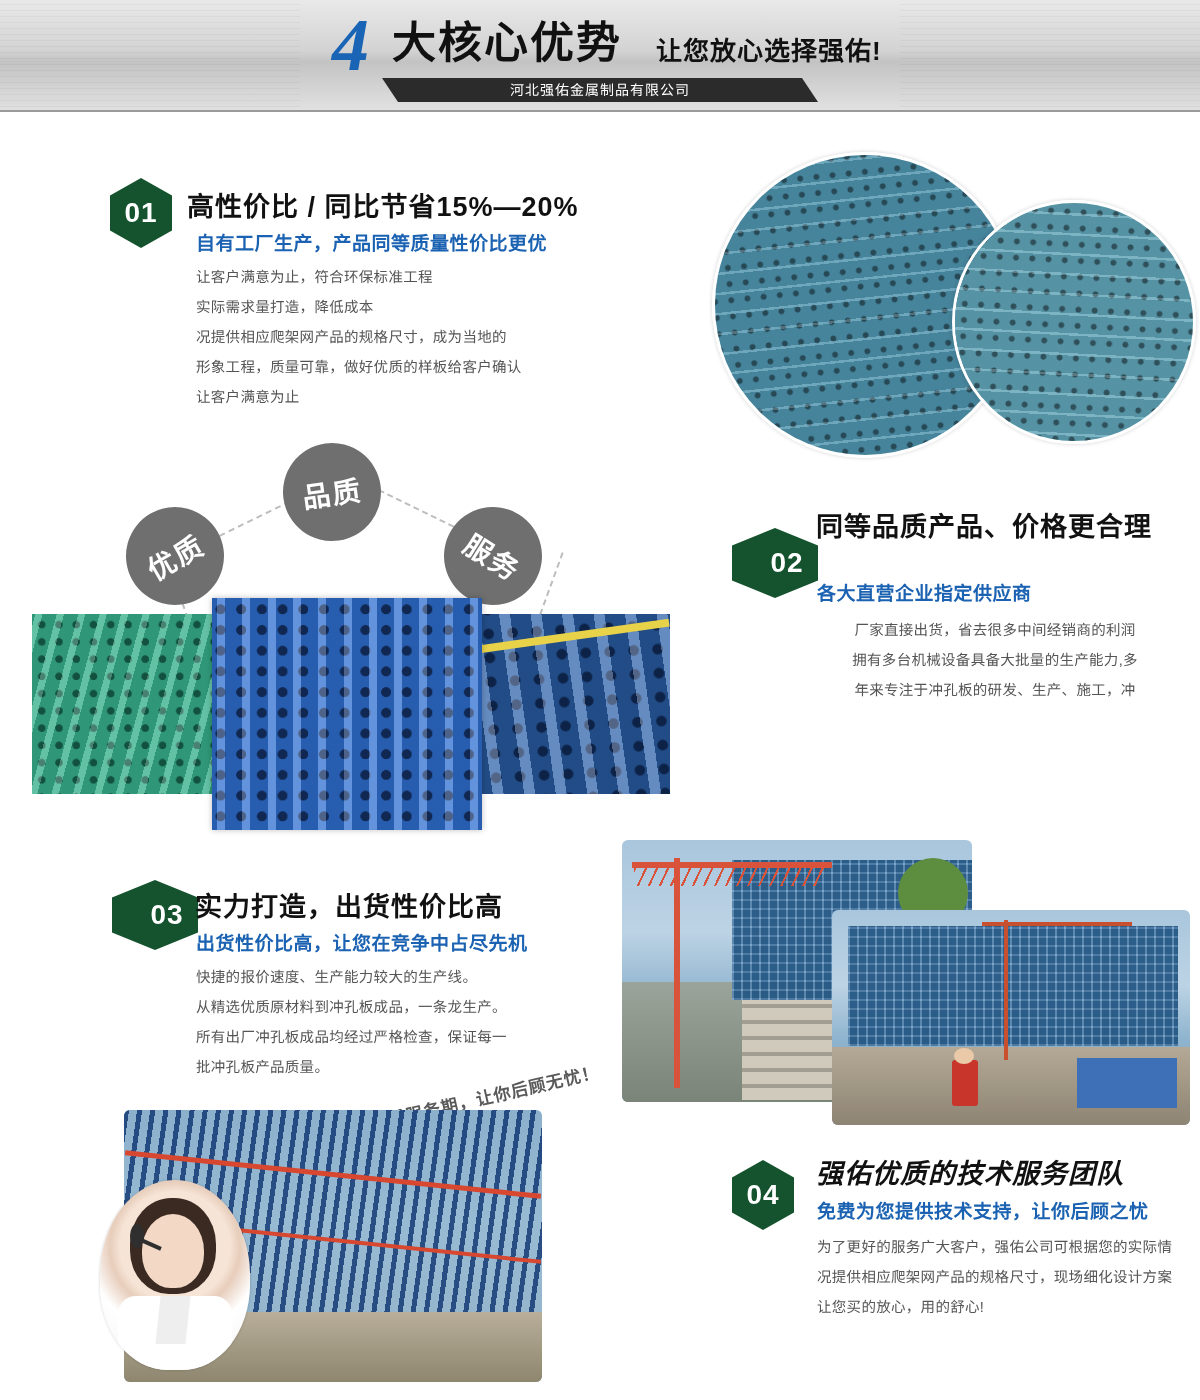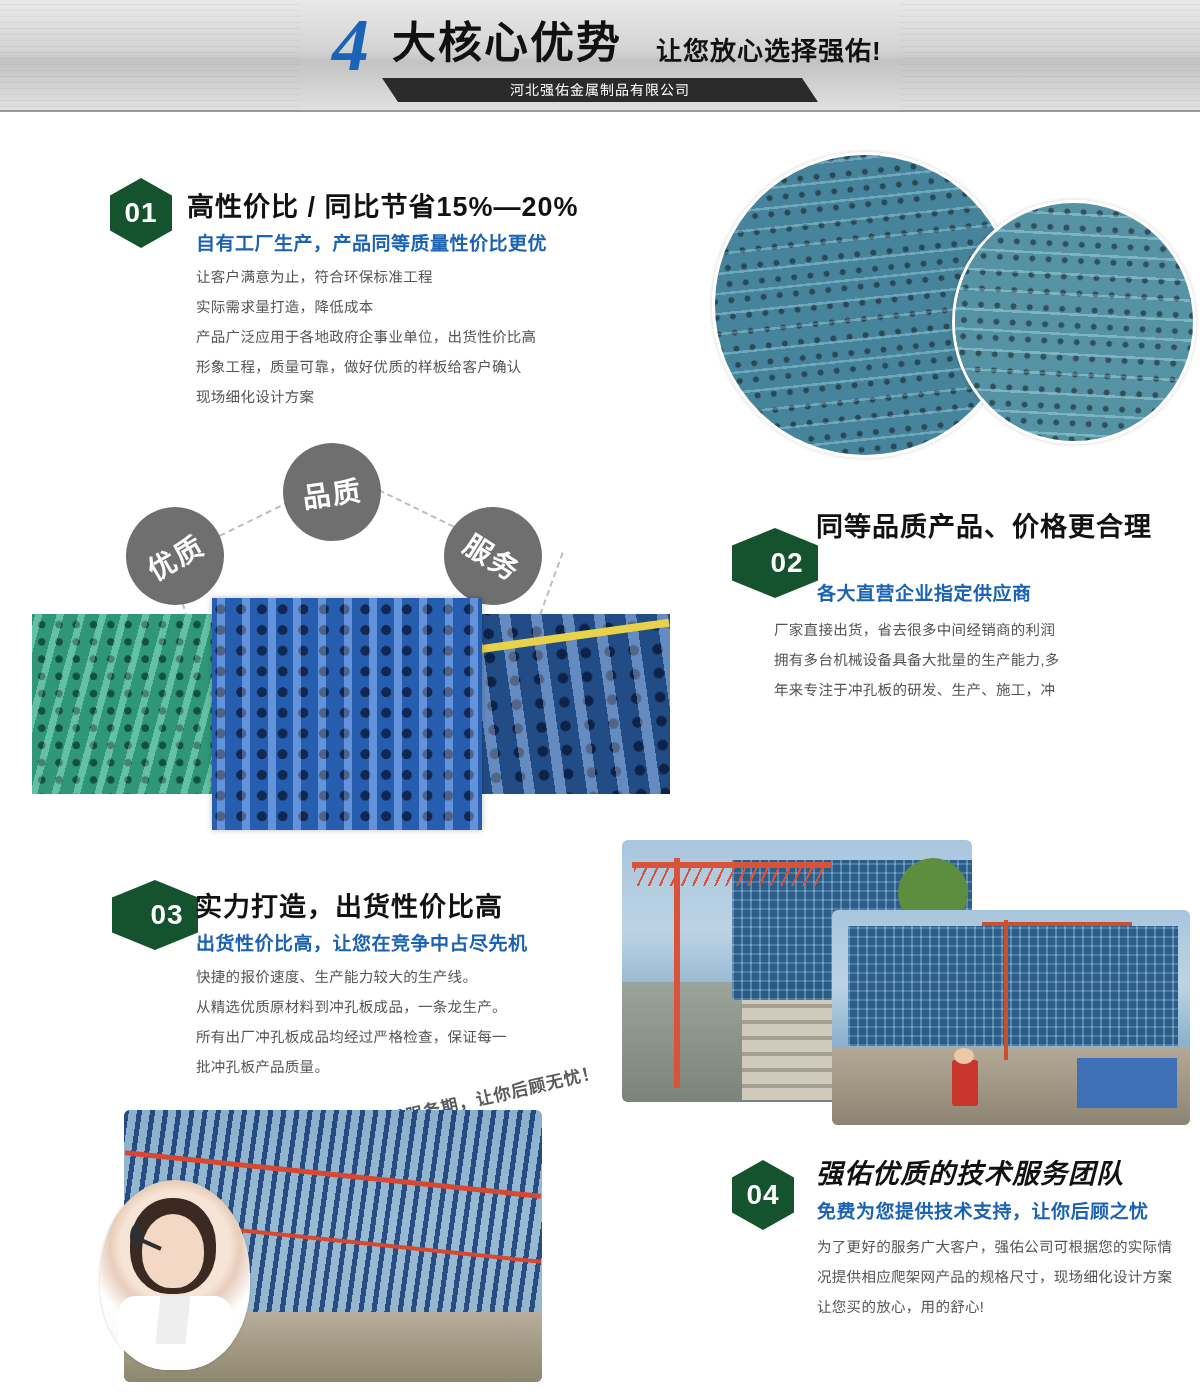--- a/index.html
+++ b/index.html
@@ -161,23 +161,23 @@
   <div class="ribbon-text">河北强佑金属制品有限公司</div>
   <div class="hdr-border"></div>
 </div>
 
 <div class="abs hexnum" style="left:110px;top:178px;">01</div>
 <div class="abs title-main" style="left:187px;top:185px;">高性价比 / 同比节省15%—20%</div>
 <div class="abs title-sub" style="left:196px;top:228px;">自有工厂生产，产品同等质量性价比更优</div>
 <div class="abs body-text" style="left:196px;top:262px;width:400px;">
   <div>让客户满意为止，符合环保标准工程</div>
   <div>实际需求量打造，降低成本</div>
-  <div>产品广泛应用于各地政府企事业单位，出货性价比高</div>
+  <div>况提供相应爬架网产品的规格尺寸，成为当地的</div>
   <div>形象工程，质量可靠，做好优质的样板给客户确认</div>
-  <div>现场细化设计方案</div>
+  <div>让客户满意为止</div>
 </div>
 
 <div class="circ" style="left:712px;top:152px;width:300px;height:300px;">
   <div class="perf" style="transform:rotate(-6deg) scale(1.25);"></div>
 </div>
 <div class="circ" style="left:952px;top:200px;width:238px;height:238px;">
   <div class="perf teal" style="transform:rotate(3deg) scale(1.25);"></div>
 </div>
 
 <div class="dashline" style="left:185px;top:520px;width:130px;transform:rotate(-26deg);"></div>
@@ -196,21 +196,21 @@
   <div class="perf navy" style="width:100%;height:100%;transform:scale(1.2) rotate(-3deg);"></div>
   <div style="position:absolute;left:0;top:18px;width:100%;height:8px;background:#e8d24a;transform:rotate(-8deg);"></div>
 </div>
 <div class="photo" style="left:212px;top:598px;width:270px;height:232px;box-shadow:0 0 6px rgba(0,0,0,.25);">
   <div class="perf blue" style="width:100%;height:100%;transform:scale(1.15);"></div>
 </div>
 
 <div class="abs hexnum" style="left:732px;top:528px;padding-left:24px;">02</div>
 <div class="abs title-main" style="left:816px;top:505px;">同等品质产品、价格更合理</div>
 <div class="abs title-sub" style="left:817px;top:578px;">各大直营企业指定供应商</div>
-<div class="abs body-text" style="left:774px;top:615px;width:380px;">
+<div class="abs body-text" style="left:805px;top:615px;width:380px;text-align:center;">
   <div>厂家直接出货，省去很多中间经销商的利润</div>
   <div>拥有多台机械设备具备大批量的生产能力,多</div>
   <div>年来专注于冲孔板的研发、生产、施工，冲</div>
 </div>
 
 <div class="abs hexnum" style="left:112px;top:880px;padding-left:24px;">03</div>
 <div class="abs title-main" style="left:195px;top:885px;">实力打造，出货性价比高</div>
 <div class="abs title-sub" style="left:196px;top:928px;">出货性价比高，让您在竞争中占尽先机</div>
 <div class="abs body-text" style="left:196px;top:962px;width:400px;">
   <div>快捷的报价速度、生产能力较大的生产线。</div>

